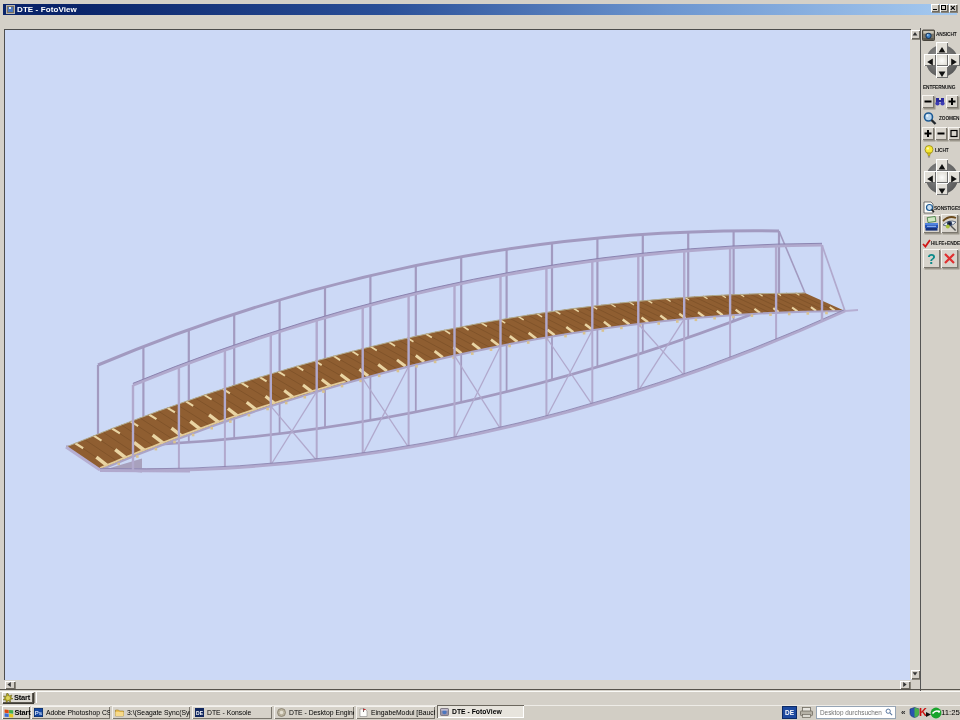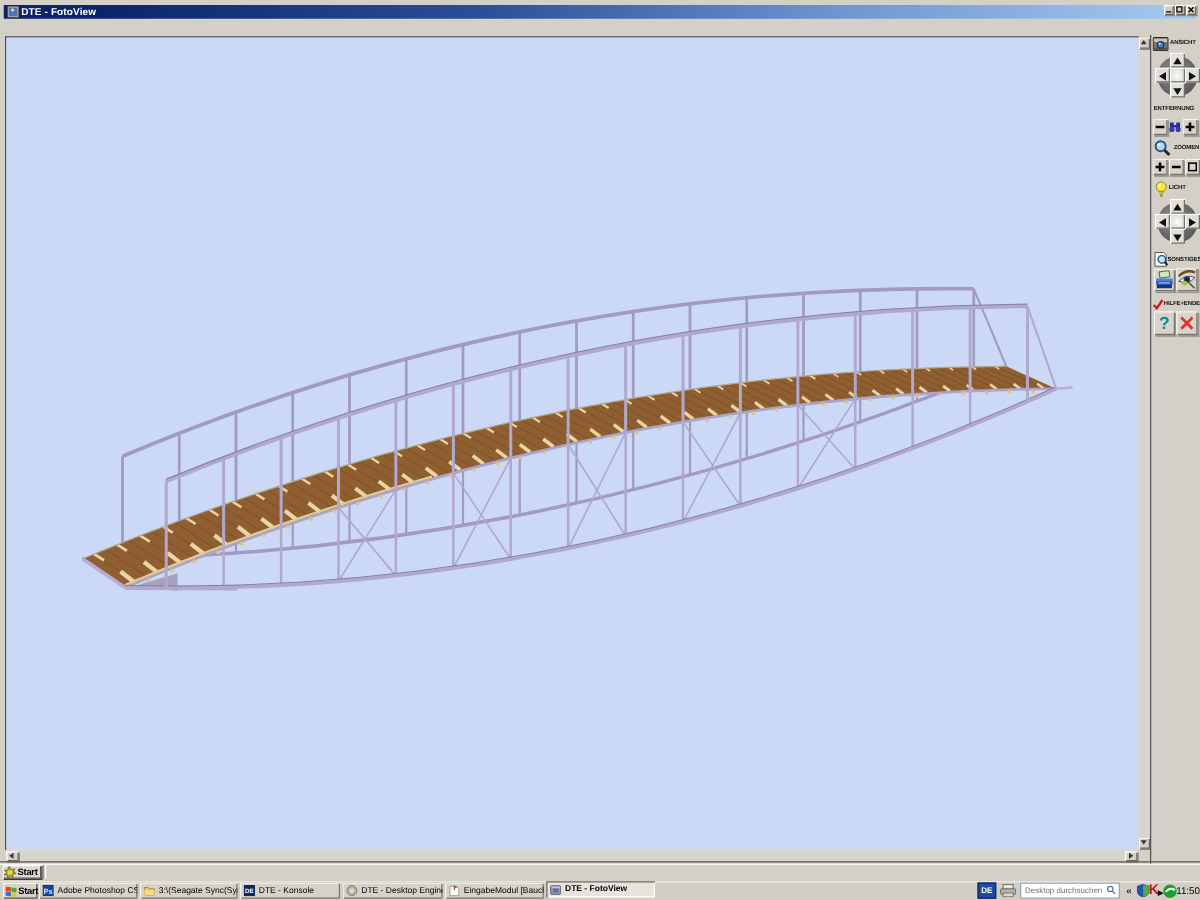--- a/index.html
+++ b/index.html
@@ -575,21 +575,21 @@
 </svg>
 <div class="abs" style="left:919px;top:705.5px;font-size:11px;font-weight:bold;color:#cc1010;font-family:'Liberation Sans',sans-serif;">K</div>
 <svg class="abs" style="left:926px;top:711.5px" width="5" height="5" viewBox="0 0 6 6">
     <path d="M0,0 L6,3 L0,6 Z" fill="#111"></path>
   </svg>
 <svg class="abs" style="left:930px;top:706.5px" width="12" height="12" viewBox="0 0 12 12">
   <circle cx="6" cy="6" r="5.4" fill="#18a42c"></circle>
   <path d="M2.5,6.5 Q6,2.5 9.5,5" fill="none" stroke="#fff" stroke-width="1.6"></path>
   <circle cx="9" cy="4.6" r="1.1" fill="#fff"></circle>
 </svg>
-<div class="abs" style="left:941px;top:707.5px;font-size:7.8px;color:#000;white-space:nowrap;">11:50</div>
+<div class="abs" style="left:941px;top:707.5px;font-size:7.8px;color:#000;white-space:nowrap;">11:25</div>
 
 <style>
   .sbtn { background:#d8d4cc; box-shadow: inset 1px 1px 0 #f6f4f0, inset -1px -1px 0 #7b776e, 1.5px 1.5px 0 #9a958a;
           display:flex; align-items:center; justify-content:center; }
   .dpad { width:33px; height:38px; }
   .dpad::before { content:""; position:absolute; left:0.5px; top:3px; width:32px; height:32px; border-radius:50%;
                   background:radial-gradient(circle at 42% 40%, #949494 0%, #6d6d6d 48%, #474747 100%); }
 </style>
 
 </body></html>

